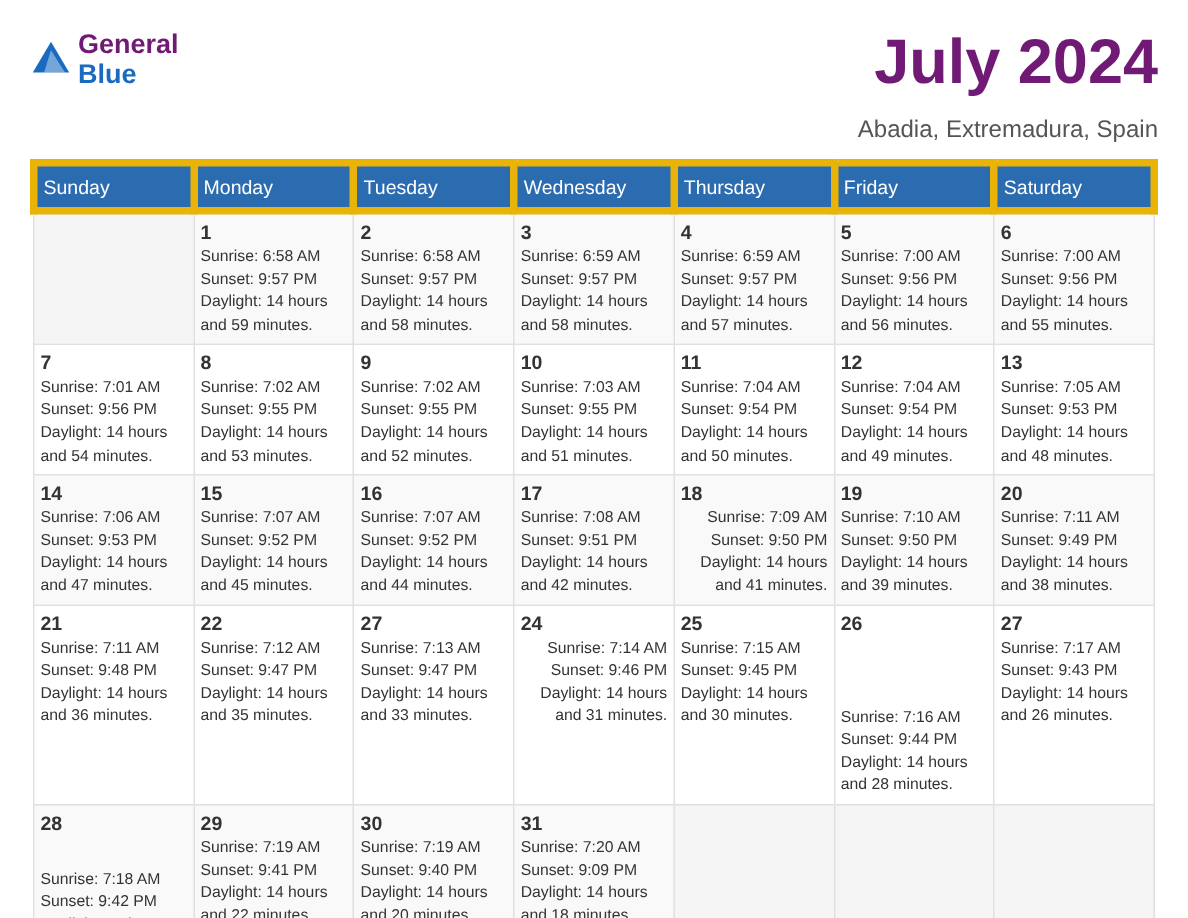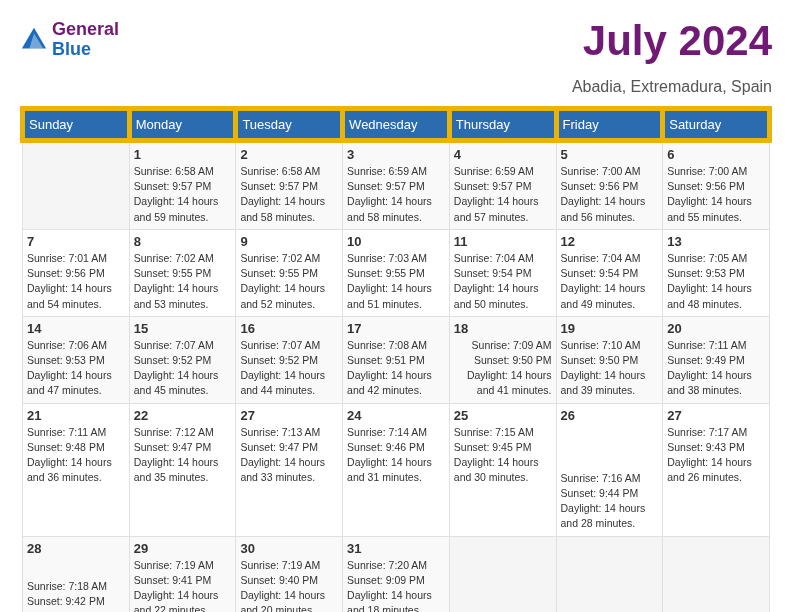--- a/index.html
+++ b/index.html
@@ -296,21 +296,21 @@
         </td>
         <td>
           <span class="day-num">27</span>
           <div class="day-info" style="white-space: pre-line;">Sunrise: 7:13 AM
 Sunset: 9:47 PM
 Daylight: 14 hours
 and 33 minutes.</div>
         </td>
         <td>
           <span class="day-num">24</span>
-          <div class="day-info" style="white-space: pre-line;">Sunrise: 7:14 AM
+          <div class="day-info" style="white-space: pre-line; text-align: right;">Sunrise: 7:14 AM
 Sunset: 9:46 PM
 Daylight: 14 hours
 and 31 minutes.</div>
         </td>
         <td>
           <span class="day-num">25</span>
           <div class="day-info" style="white-space: pre-line;">Sunrise: 7:15 AM
 Sunset: 9:45 PM
 Daylight: 14 hours
 and 30 minutes.</div>

